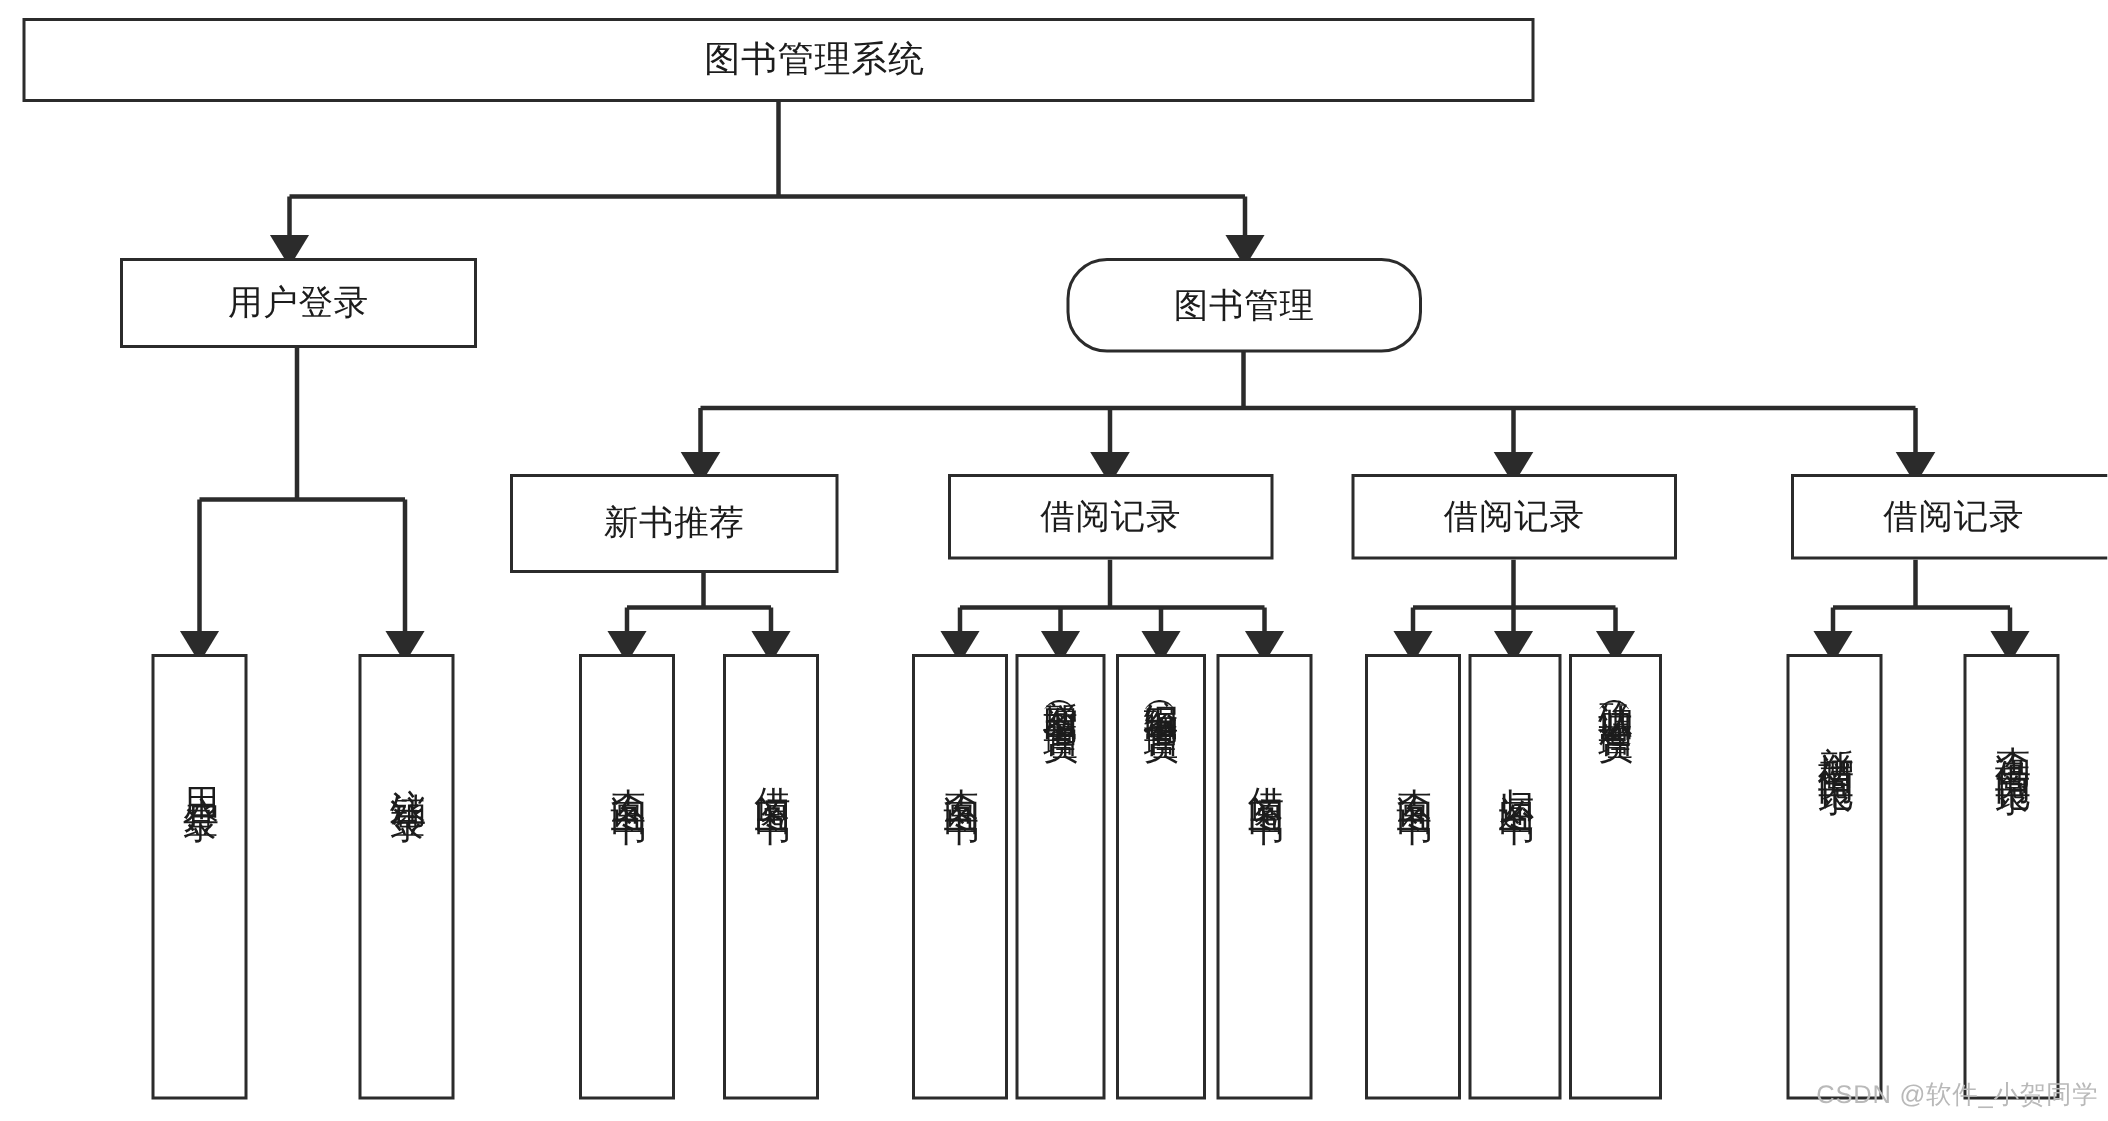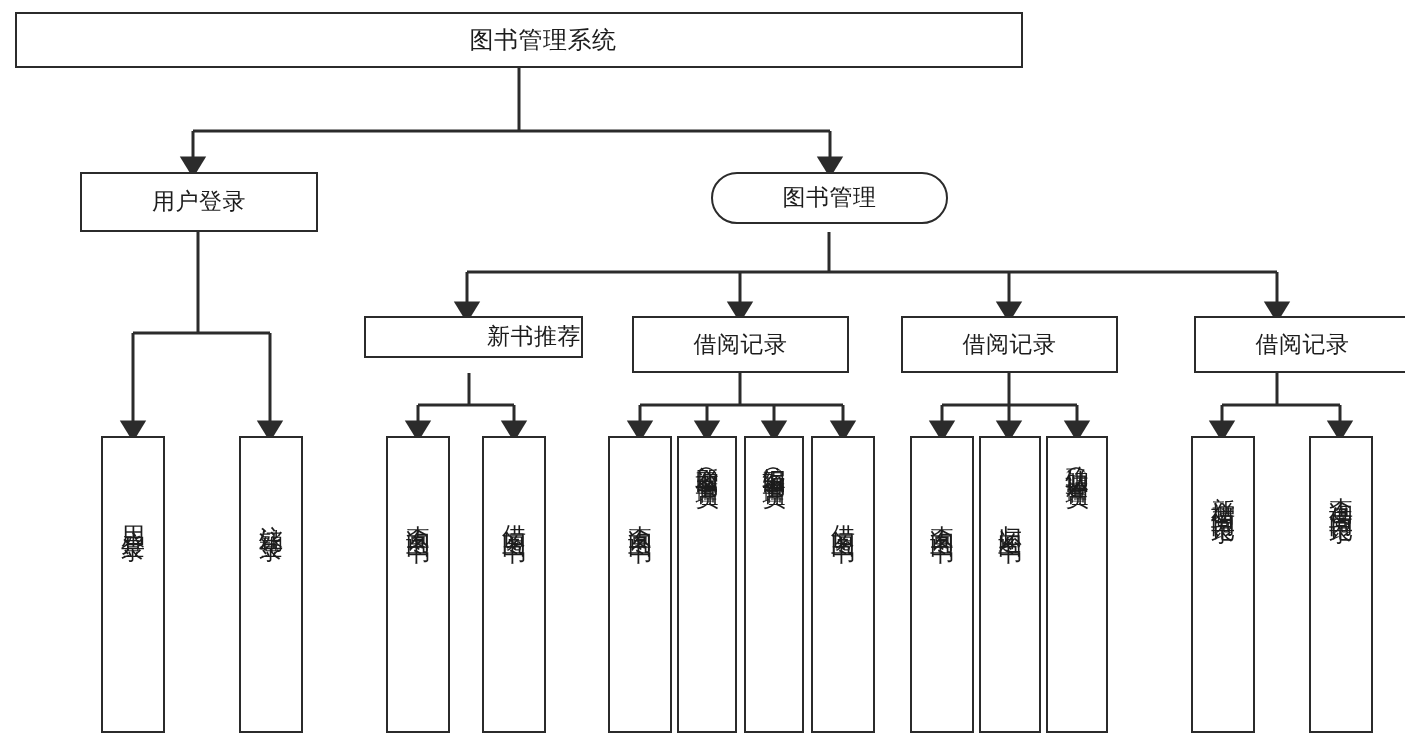--- a/index.html
+++ b/index.html
@@ -144,25 +144,25 @@
   </svg>
 
   <div class="node horiz root" style="left:15px; top:12px; width:1008px; height:56px;">
     <span class="node-label">图书管理系统</span>
   </div>
 
   <div class="node horiz" style="left:80px; top:172px; width:238px; height:60px;">
     <span class="node-label">用户登录</span>
   </div>
 
-  <div class="node horiz" style="left:711px; top:172px; width:237px; height:52px;border-radius:27px;">
+  <div class="node horiz" style="left:711px; top:172px; width:237px; height:63px;border-radius:27px;">
     <span class="node-label">图书管理</span>
   </div>
 
-  <div class="node horiz" style="left:364px; top:316px; width:219px; height:42px;justify-content:flex-end;">
+  <div class="node horiz" style="left:340px; top:316px; width:219px; height:66px;">
     <span class="node-label">新书推荐</span>
   </div>
 
   <div class="node horiz" style="left:632px; top:316px; width:217px; height:57px;">
     <span class="node-label">借阅记录</span>
   </div>
 
   <div class="node horiz" style="left:901px; top:316px; width:217px; height:57px;">
     <span class="node-label">借阅记录</span>
   </div>
@@ -216,14 +216,15 @@
   </div>
 
   <div class="node vert mid-pad-2" style="left:1191px; top:436px; width:64px; height:297px;">
     <span class="node-label">新增借阅记录</span>
   </div>
 
   <div class="node vert mid-pad-2" style="left:1309px; top:436px; width:64px; height:297px;">
     <span class="node-label">查询借阅记录</span>
   </div>
 
+  <div id="watermark">CSDN @软件_小贺同学</div>
 
 </div>
 
 </body></html>

